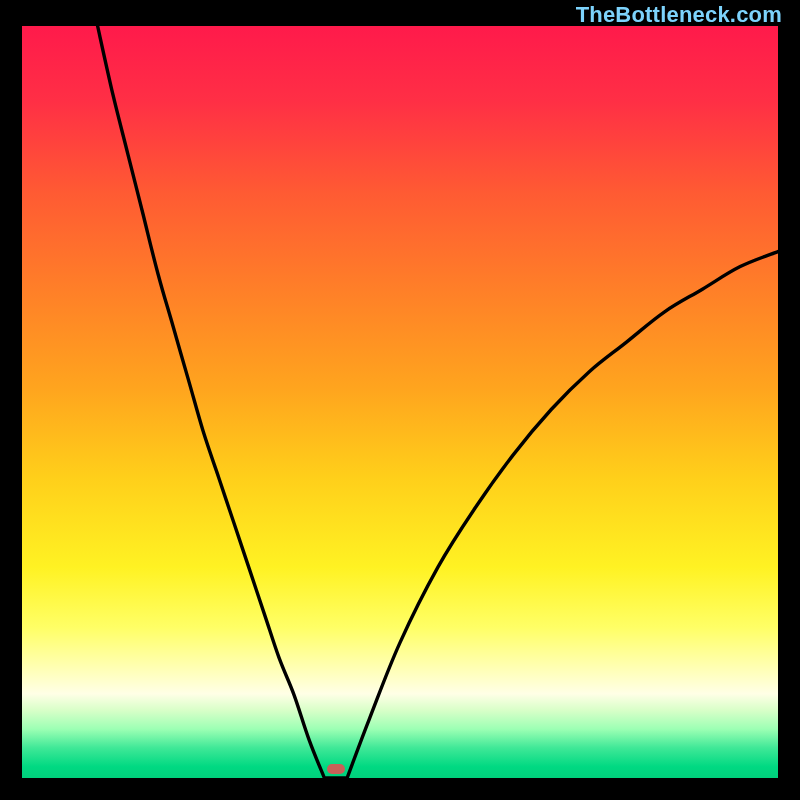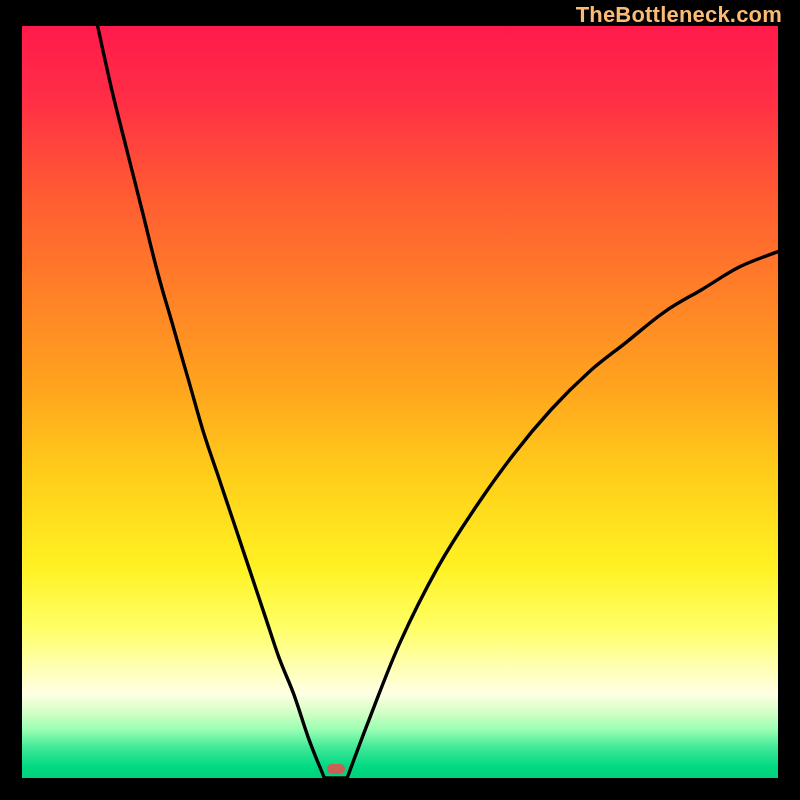--- a/index.html
+++ b/index.html
@@ -14,21 +14,21 @@
   .frame {
     position: relative;
     width: 800px;
     height: 800px;
     background: #000;
   }
   .watermark {
     position: absolute;
     top: 2px;
     right: 18px;
-    color: #fdba74;
+    color: #7dd3fc;
     font-size: 22px;
     font-weight: 600;
     letter-spacing: 0.2px;
     z-index: 30;
   }
   .plot-wrap {
     position: absolute;
     left: 22px;
     top: 26px;
     width: 756px;

